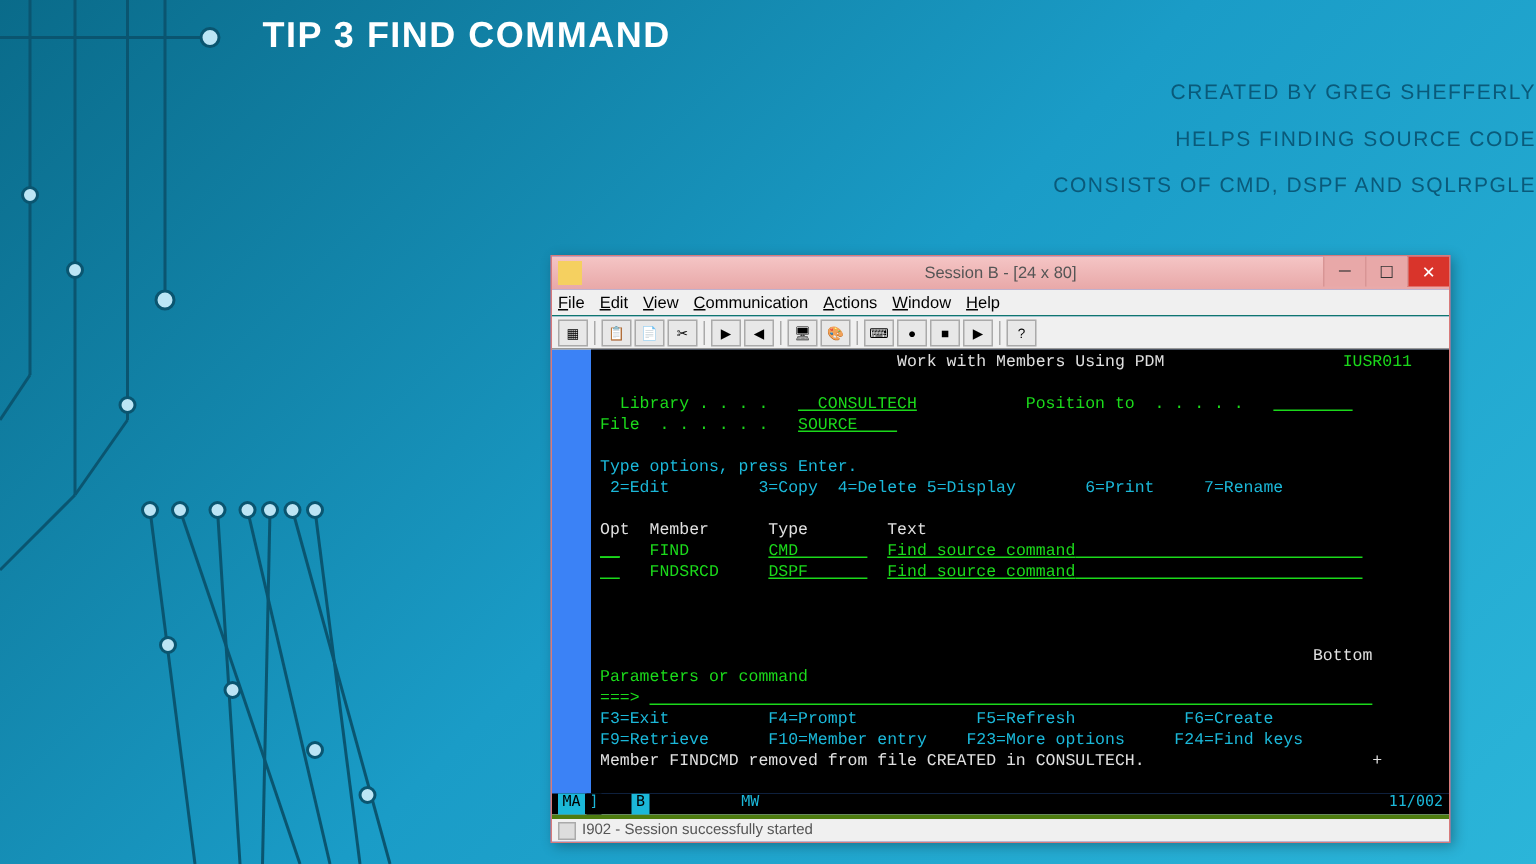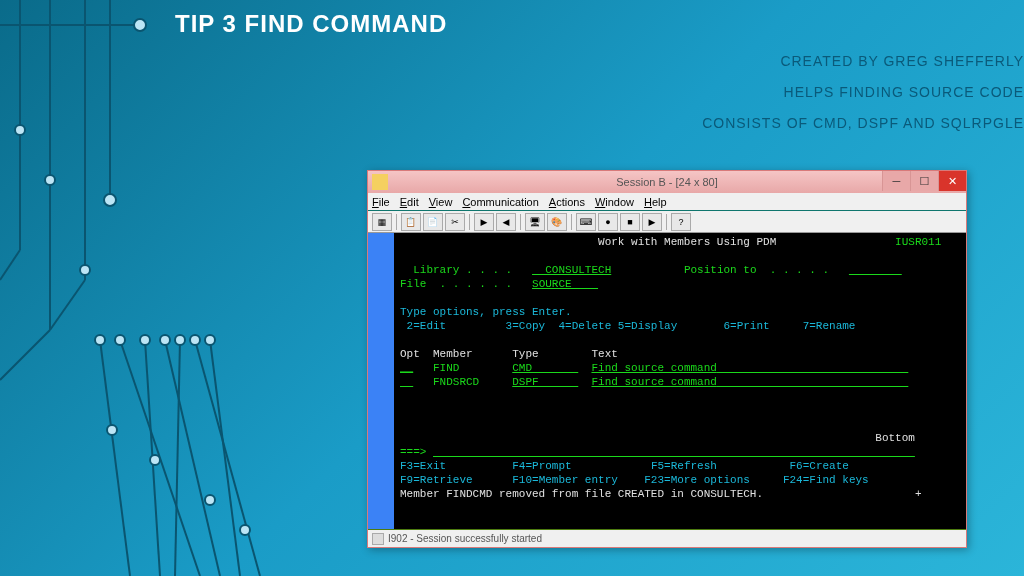--- a/index.html
+++ b/index.html
@@ -152,21 +152,21 @@
 }
 .sb-spacer { flex: 1; }
 .statusbar2 {
   height: 18px;
   background: #f0f0f0;
   display: flex;
   align-items: center;
   font-size: 10px;
   color: #555;
   padding: 0 4px;
-  border-top: 1px solid #4d7c0f;
+  border-top: 3px solid #4d7c0f;
 }
 .sb2-icon {
   width: 12px; height: 12px;
   background: #ddd;
   border: 1px solid #aaa;
   margin-right: 4px;
 }
 </style>
 </head>
 <body>
@@ -267,24 +267,35 @@
     <div class="t-row"><span class="t-cyan">Type options, press Enter.</span></div>
     <div class="t-row"><span class="t-cyan"> 2=Edit         3=Copy  4=Delete 5=Display       6=Print     7=Rename</span></div>
     <div class="t-row">&nbsp;</div>
     <div class="t-row"><span class="t-white">Opt</span><span class="t-white">  </span><span class="t-white">Member</span><span class="t-white">      </span><span class="t-white">Type</span><span class="t-white">        </span><span class="t-white">Text</span></div>
     <div class="t-row"><span class="t-green-u">__</span><span class="t-green">   </span><span class="t-green">FIND   </span><span class="t-green">     </span><span class="t-green-u">CMD       </span><span class="t-green">  </span><span class="t-green-u">Find source command</span><span class="t-green-u">                             </span></div>
     <div class="t-row"><span class="t-green-u">  </span><span class="t-green">   </span><span class="t-green">FNDSRCD</span><span class="t-green">     </span><span class="t-green-u">DSPF      </span><span class="t-green">  </span><span class="t-green-u">Find source command</span><span class="t-green-u">                             </span></div>
     <div class="t-row">&nbsp;</div>
     <div class="t-row">&nbsp;</div>
     <div class="t-row">&nbsp;</div>
     <div class="t-row"><span class="t-white">                                                                        </span><span class="t-white">Bottom</span></div>
+    <div class="t-row"><span class="t-green">Parameters or command</span></div>
     <div class="t-row"><span class="t-green">===&gt;</span><span class="t-green"> </span><span class="t-green-u">                                                                         </span></div>
     <div class="t-row"><span class="t-cyan">F3=Exit</span><span class="t-cyan">          </span><span class="t-cyan">F4=Prompt</span><span class="t-cyan">            </span><span class="t-cyan">F5=Refresh</span><span class="t-cyan">           </span><span class="t-cyan">F6=Create</span></div>
     <div class="t-row"><span class="t-cyan">F9=Retrieve</span><span class="t-cyan">      </span><span class="t-cyan">F10=Member entry</span><span class="t-cyan">    </span><span class="t-cyan">F23=More options</span><span class="t-cyan">     </span><span class="t-cyan">F24=Find keys</span></div>
     <div class="t-row"><span class="t-white">Member FINDCMD removed from file CREATED in CONSULTECH.                       +</span></div>
   </div>
 
+  <div class="statusbar1">
+    <span class="sb-seg">MA</span>
+    <span style="background:#000;color:#1bb8d9;padding:0 2px">]</span>
+    <span style="width:20px"></span>
+    <span class="sb-seg">B</span>
+    <span style="width:60px"></span>
+    <span style="color:#1bb8d9">MW</span>
+    <span class="sb-spacer"></span>
+    <span style="color:#1bb8d9">11/002</span>
+  </div>
 
   <div class="statusbar2">
     <div class="sb2-icon"></div>
     <span>I902 - Session successfully started</span>
   </div>
 </div>
 
 </body></html>

